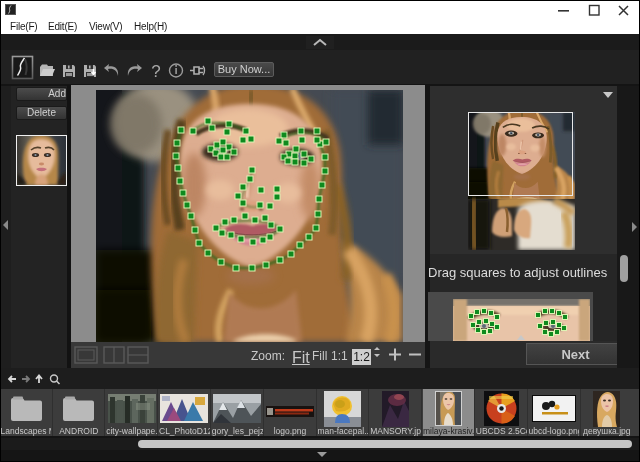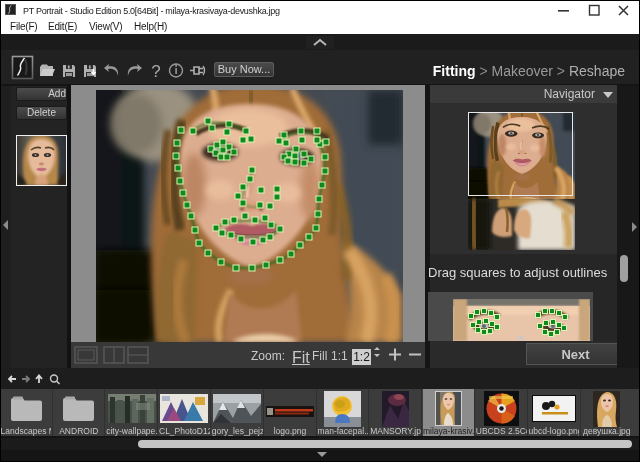--- a/index.html
+++ b/index.html
@@ -10,21 +10,20 @@
 <div id="win">
 
  <div class="abs" style="left:0;top:0;width:640px;height:462px;border:1px solid #000;"></div>
 
  <div class="abs" style="left:1px;top:1px;width:638px;height:33px;background:#ffffff;"></div>
  <div class="abs" style="left:5px;top:4px;width:11px;height:11px;background:#222;border:1px solid #555;">
    <svg width="9" height="9" viewBox="0 0 9 9" style="display:block">
         <path d="M5,0.5 C4,2 3.2,3 3.6,4.5 C4,6 3.4,7 2.6,8.5" stroke="#ddd" stroke-width="0.9" fill="none"></path>
       </svg>
  </div>
- <div class="abs" style="left:23px;top:6px;font-size:9px;letter-spacing:-0.3px;color:#1a1a1a;">PT Portrait - Studio Edition 5.0[64Bit] - milaya-krasivaya-devushka.jpg</div>
 
  <svg class="abs" style="left:540px;top:0px;" width="100" height="22" viewBox="0 0 100 22">
    <rect x="18" y="10" width="11" height="1.6" fill="#333"></rect>
    <rect x="49.5" y="5.5" width="9.5" height="9.5" fill="none" stroke="#333" stroke-width="1.4"></rect>
    <path d="M79,6 L88,15 M88,6 L79,15" stroke="#333" stroke-width="1.5"></path>
  </svg>
 
  <div class="abs" style="left:10px;top:21px;font-size:10px;letter-spacing:-0.2px;color:#1a1a1a;">File(F)</div>
  <div class="abs" style="left:48px;top:21px;font-size:10px;letter-spacing:-0.2px;color:#1a1a1a;">Edit(E)</div>
  <div class="abs" style="left:89px;top:21px;font-size:10px;letter-spacing:-0.2px;color:#1a1a1a;">View(V)</div>
@@ -74,21 +73,20 @@
 <text x="156" y="27" font-size="17" fill="#a8a8a8" text-anchor="middle" font-family="Liberation Sans,sans-serif">?</text>
 
 <circle cx="176" cy="20.5" r="6.5" fill="none" stroke="#9a9a9a" stroke-width="1.4"></circle>
 <rect x="175.3" y="18" width="1.6" height="6" fill="#9a9a9a"></rect>
 <rect x="175.3" y="15" width="1.6" height="1.8" fill="#9a9a9a"></rect>
 
 <path d="M190,20.5 L194,20.5 M194,17 L199,17 L199,24 L194,24 Z M199,18.5 L203,18.5 M199,22.5 L203,22.5" stroke="#b0b0b0" stroke-width="1.6" fill="none"></path>
 <path d="M203,16 C205,18 205,23 203,25" stroke="#b0b0b0" stroke-width="1.4" fill="none"></path>
 </svg>
  <div class="abs" style="left:214px;top:62px;width:60px;height:15px;background:linear-gradient(#4a4a4a,#353535);border:1px solid #5c5c5c;border-radius:2px;font-size:11px;line-height:13px;color:#cfcfcf;text-align:center;">Buy Now...</div>
- <div class="abs" style="left:300px;top:63px;width:325px;height:16px;font-size:14px;line-height:16px;color:#8a8a8a;text-align:right;"><span style="color:#fff;font-weight:bold;">Fitting</span> &gt; <span style="color:#9a9a9a;">Makeover</span> &gt; <span style="color:#b0b0b0;">Reshape</span></div>
 
  <div class="abs" style="left:1px;top:84px;width:638px;height:2px;background:#141414;"></div>
 
  <div class="abs" style="left:1px;top:86px;width:10px;height:282px;background:#1e1e1e;"></div>
  <svg class="abs" style="left:2px;top:219px;" width="8" height="12" viewBox="0 0 8 12">
       <path d="M6,1 L1,6 L6,11 Z" fill="#8a8a8a"></path>
     </svg>
 
  <div class="abs" style="left:11px;top:86px;width:56px;height:282px;background:#232323;"></div>
  <div class="abs" style="left:16px;top:87px;width:51px;height:14px;background:linear-gradient(#4c4c4c,#333);border:1px solid #1a1a1a;border-radius:2px;font-size:10px;line-height:12px;color:#d0d0d0;text-align:right;">Add</div>
@@ -393,21 +391,20 @@
  <div class="abs" style="left:251px;top:349px;font-size:12px;color:#c8c8c8;">Zoom:</div>
  <div class="abs" style="left:292px;top:349px;font-size:16px;color:#c8c8c8;text-decoration:underline;">Fit</div>
  <div class="abs" style="left:312px;top:349px;font-size:12px;color:#c8c8c8;">Fill</div>
  <div class="abs" style="left:331px;top:349px;font-size:12px;color:#c8c8c8;">1:1</div>
  <div class="abs" style="left:352px;top:349px;width:19px;height:16px;background:#cecece;font-size:12px;line-height:16px;color:#1a1a1a;text-align:center;">1:2</div>
 
  <div class="abs" style="left:425px;top:85px;width:5px;height:283px;background:#151515;"></div>
 
  <div class="abs" style="left:430px;top:86px;width:187px;height:282px;background:#2e2e2e;"></div>
  <div class="abs" style="left:430px;top:254px;width:187px;height:114px;background:#262626;"></div>
- <div class="abs" style="left:430px;top:85px;width:187px;height:18px;background:#3a3a3a;font-size:12px;line-height:18px;color:#c8c8c8;text-align:right;padding-right:22px;">Navigator</div>
  <svg class="abs" style="left:603px;top:92px;" width="10" height="6" viewBox="0 0 10 6">
       <path d="M0,0 L10,0 L5,6 Z" fill="#c8c8c8"></path>
     </svg>
  <div class="abs" style="left:468px;top:112px;width:107px;height:138px;"><svg width="107" height="138" viewBox="0 0 107 138">
         <defs>
  <filter id="n6" x="-50%" y="-50%" width="200%" height="200%">
             <feGaussianBlur stdDeviation="6"></feGaussianBlur>
           </filter>
  <filter id="n4" x="-50%" y="-50%" width="200%" height="200%">
             <feGaussianBlur stdDeviation="4"></feGaussianBlur>

